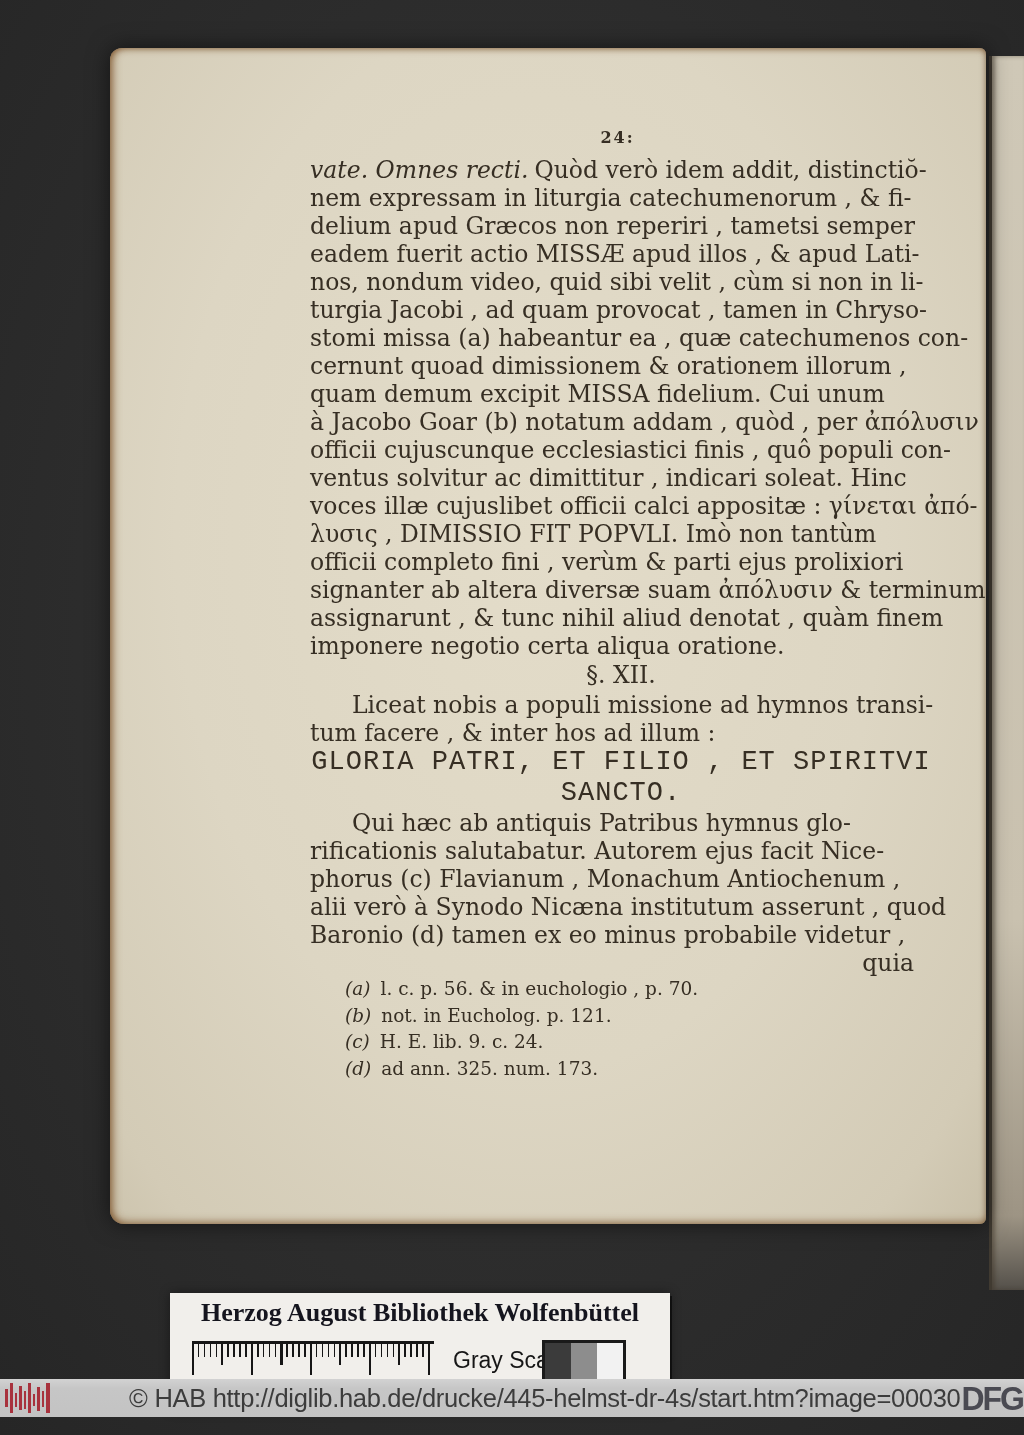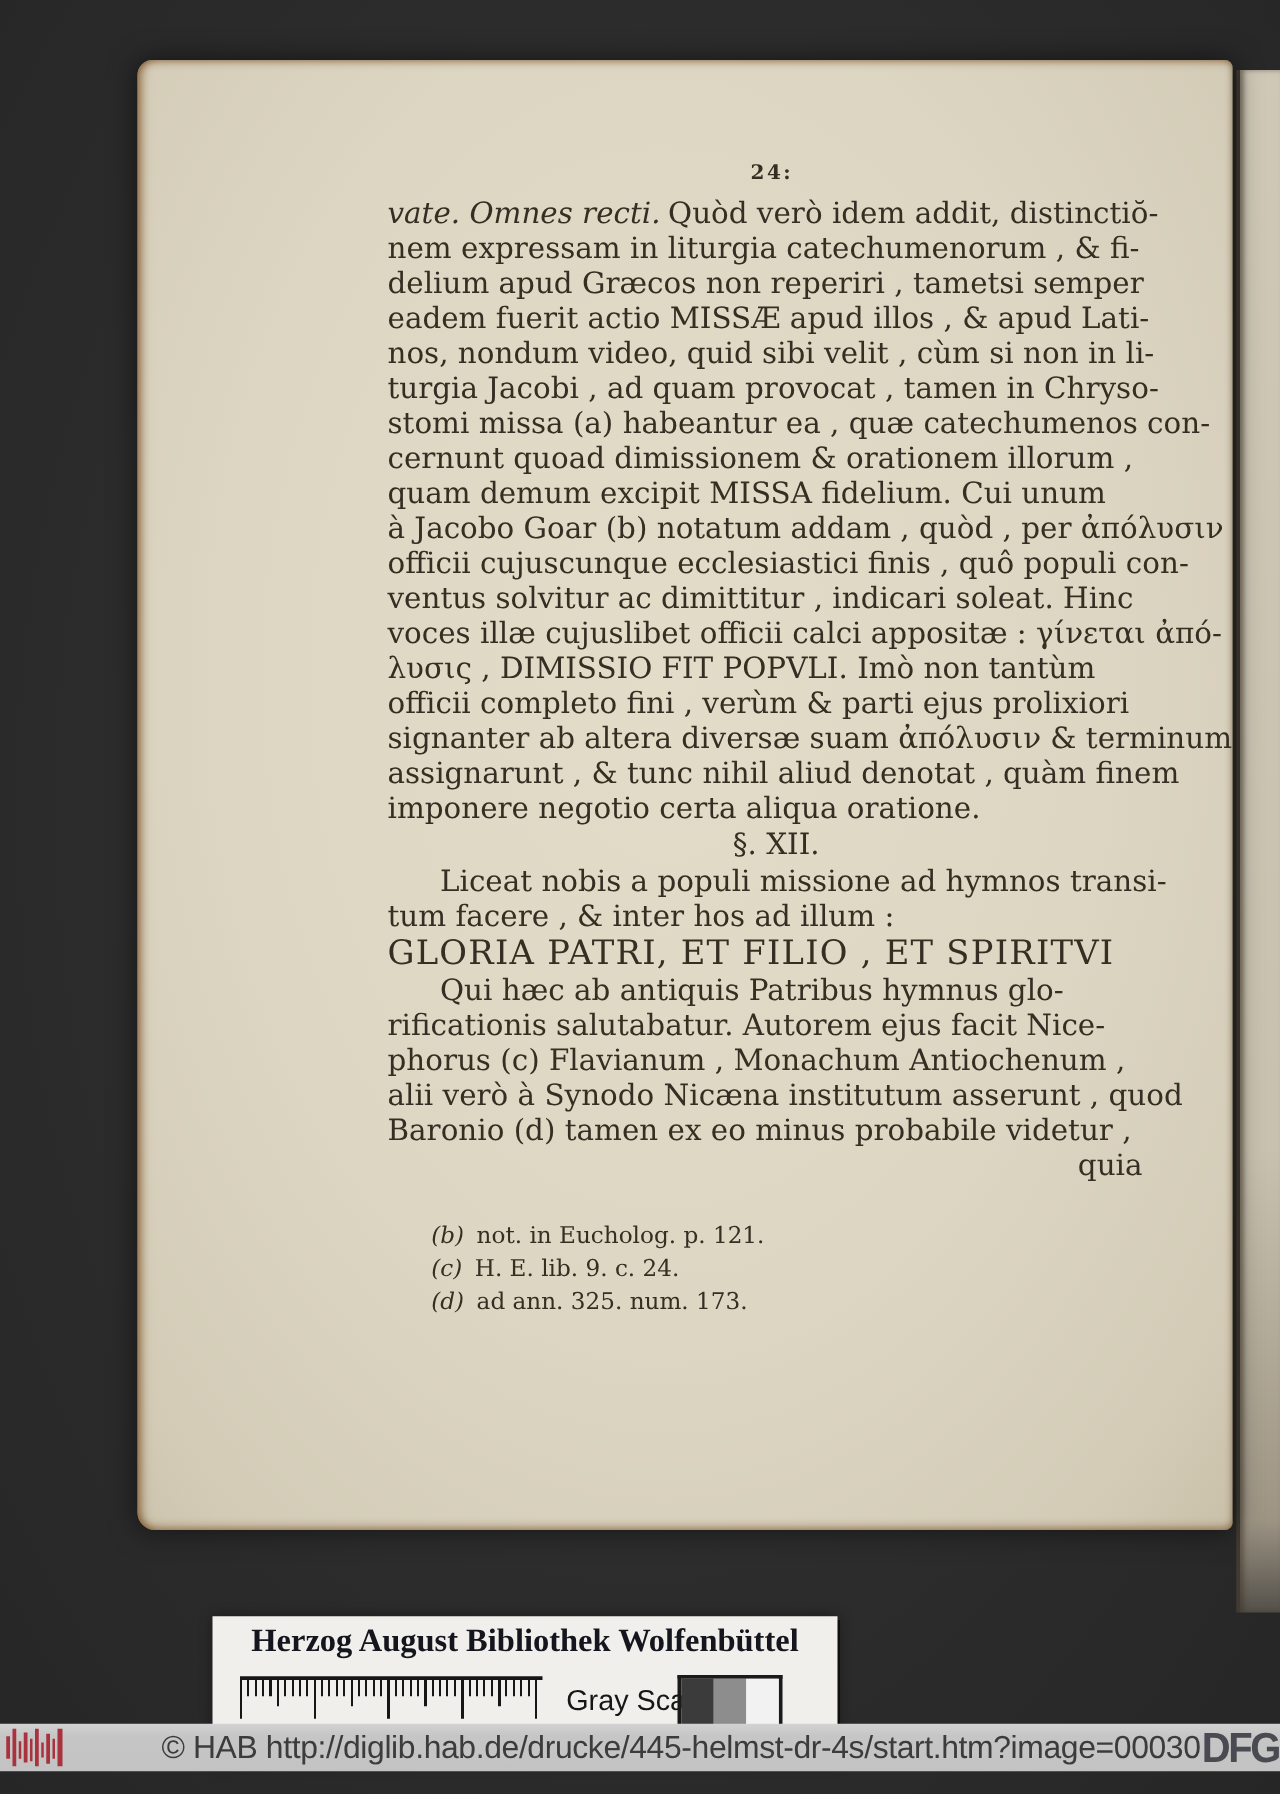--- a/index.html
+++ b/index.html
@@ -44,21 +44,21 @@
 
   .text-block {
     position:absolute; left:200px; top:108px; width:622px;
     font-size:23.5px; line-height:28px;
   }
   .line { height:28px; white-space:nowrap; }
   .line .it { font-style:italic; margin-right:6px; }
   .line.s-center { text-align:center; height:31px; line-height:31px; }
   .line.s-right  { text-align:right; padding-right:18px; }
   .line.s-indent { text-indent:42px; }
-  .line.s-caps   { text-align:left; font-size:27px; height:31px; line-height:31px; letter-spacing:1px; }
+  .line.s-caps   { text-align:center; font-size:27px; height:31px; line-height:31px; letter-spacing:1px;font-family:Liberation Mono, monospace; }
 
   .footnotes {
     position:absolute; left:235px; top:928px; width:560px;
     font-size:18.5px; line-height:26.5px;
   }
   .fn { white-space:nowrap; }
   .fn .fn-label { font-style:italic; margin-right:10px; }
 
   
   .ruler-card {
@@ -145,30 +145,32 @@
         <div class="line"><span>voces illæ cujuslibet officii calci appositæ : γίνεται ἀπό-</span></div>
         <div class="line"><span>λυσις , DIMISSIO FIT POPVLI.   Imò non tantùm</span></div>
         <div class="line"><span>officii completo fini , verùm &amp; parti ejus prolixiori</span></div>
         <div class="line"><span>signanter ab altera diversæ suam ἀπόλυσιν &amp; terminum</span></div>
         <div class="line"><span>assignarunt , &amp; tunc nihil aliud denotat , quàm finem</span></div>
         <div class="line"><span>imponere negotio certa aliqua oratione.</span></div>
         <div class="line s-center"><span>§. XII.</span></div>
         <div class="line s-indent"><span>Liceat nobis a populi missione ad hymnos transi-</span></div>
         <div class="line"><span>tum facere , &amp; inter hos ad illum :</span></div>
         <div class="line s-caps"><span>GLORIA PATRI, ET FILIO , ET SPIRITVI</span></div>
+        <div class="line s-caps"><span>SANCTO.</span></div>
         <div class="line s-indent"><span>Qui hæc  ab antiquis Patribus hymnus glo-</span></div>
         <div class="line"><span>rificationis salutabatur.    Autorem ejus facit Nice-</span></div>
         <div class="line"><span>phorus (c) Flavianum , Monachum Antiochenum ,</span></div>
         <div class="line"><span>alii verò à Synodo Nicæna institutum asserunt , quod</span></div>
         <div class="line"><span>Baronio (d) tamen ex eo minus probabile videtur ,</span></div>
         <div class="line s-right"><span>quia</span></div>
       </div>
 
     <div class="footnotes">
 
+    <div class="fn"><span class="fn-label">(a)</span><span>l. c. p. 56. &amp; in euchologio , p. 70.</span></div>
         <div class="fn"><span class="fn-label">(b)</span><span>not. in Eucholog. p. 121.</span></div>
         <div class="fn"><span class="fn-label">(c)</span><span>H. E. lib. 9.  c. 24.</span></div>
         <div class="fn"><span class="fn-label">(d)</span><span>ad ann. 325.  num. 173.</span></div>
       </div>
   </div>
 
   <div class="ruler-card">
     <div class="ruler-title">Herzog August Bibliothek Wolfenbüttel</div>
     <div class="ruler"></div>
     <div class="ruler-nums">

